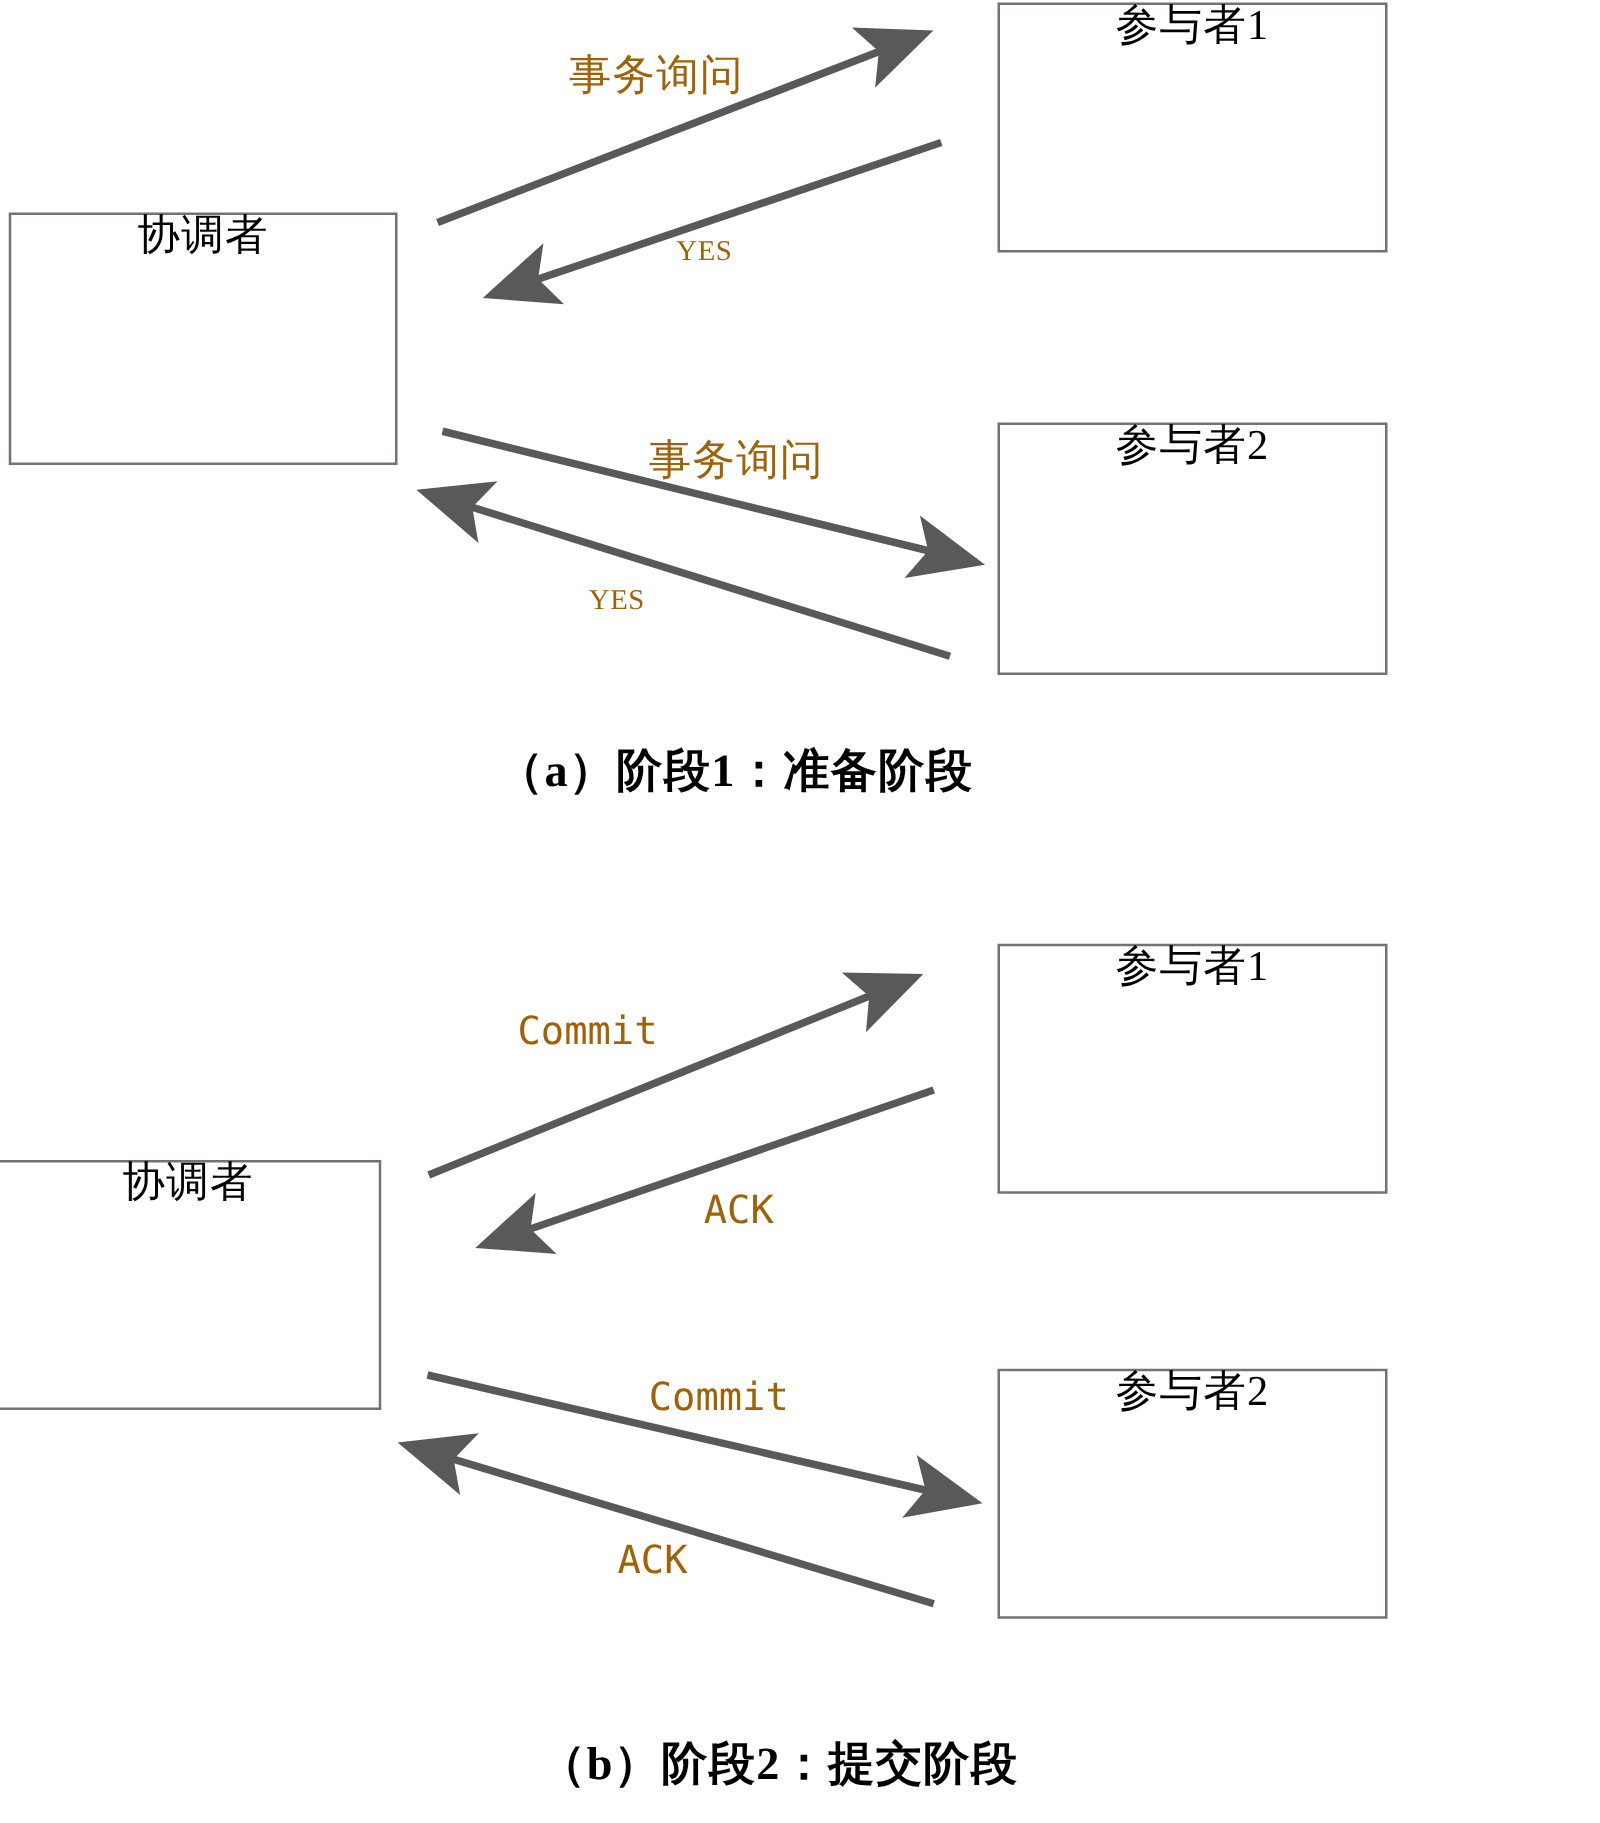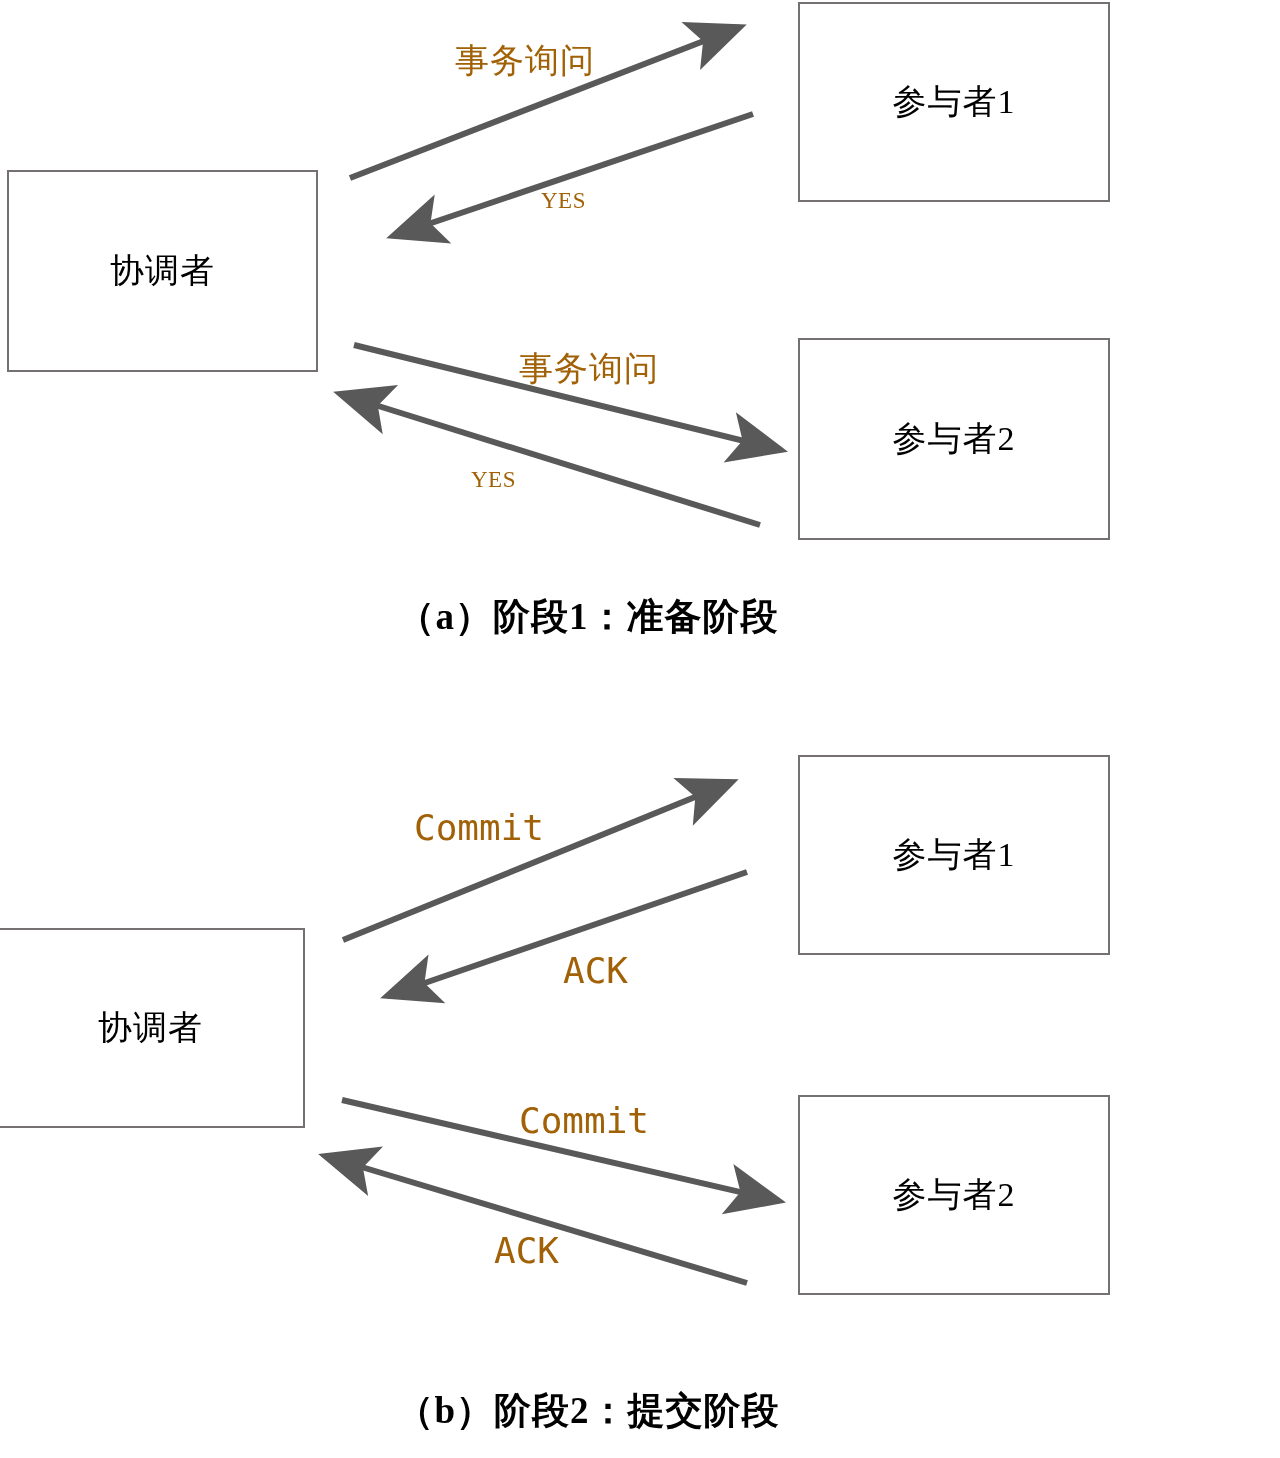--- a/index.html
+++ b/index.html
@@ -34,21 +34,21 @@
     left: 0;
     display: block;
   }
 
   .node-box {
     position: absolute;
     box-sizing: border-box;
     border: 2px solid #767171;
     background: #ffffff;
     display: flex;
-    align-items: center;
+    align-items: flex-start;
     justify-content: center;
   }
   .node-label {
     font-family: "Liberation Serif", "DejaVu Serif", serif;
     font-size: 34px;
     line-height: 1;
     color: #000000;
     letter-spacing: 1px;
     white-space: nowrap;
   }
@@ -59,21 +59,21 @@
     color: #a16207;
     line-height: 1;
   }
   .edge-label.cjk {
     font-family: "Liberation Serif", "DejaVu Serif", serif;
     font-size: 34px;
     letter-spacing: 1px;
   }
   .edge-label.mono {
     font-family: "DejaVu Sans Mono", "Liberation Mono", monospace;
-    font-size: 36px;
+    font-size: 31px;
     letter-spacing: 0px;
   }
   .edge-label.roman {
     font-family: "Liberation Serif", "DejaVu Serif", serif;
     font-size: 23px;
     letter-spacing: 0.5px;
   }
 
   .panel-caption {
     position: absolute;
@@ -163,16 +163,16 @@
     </div>
 
     <div class="edge-label mono" style="left:414px; top:110px;">Commit</div>
 
     <div class="edge-label mono" style="left:563px; top:253px;">ACK</div>
 
     <div class="edge-label mono" style="left:519px; top:403px;">Commit</div>
 
     <div class="edge-label mono" style="left:494px; top:533px;">ACK</div>
 
-    <div class="panel-caption" style="top:686px;">（b）阶段2：提交阶段</div>
+    <div class="panel-caption" style="top:686px;margin-left:35px;">（b）阶段2：提交阶段</div>
   </div>
 
 </div>
 
 </body></html>

